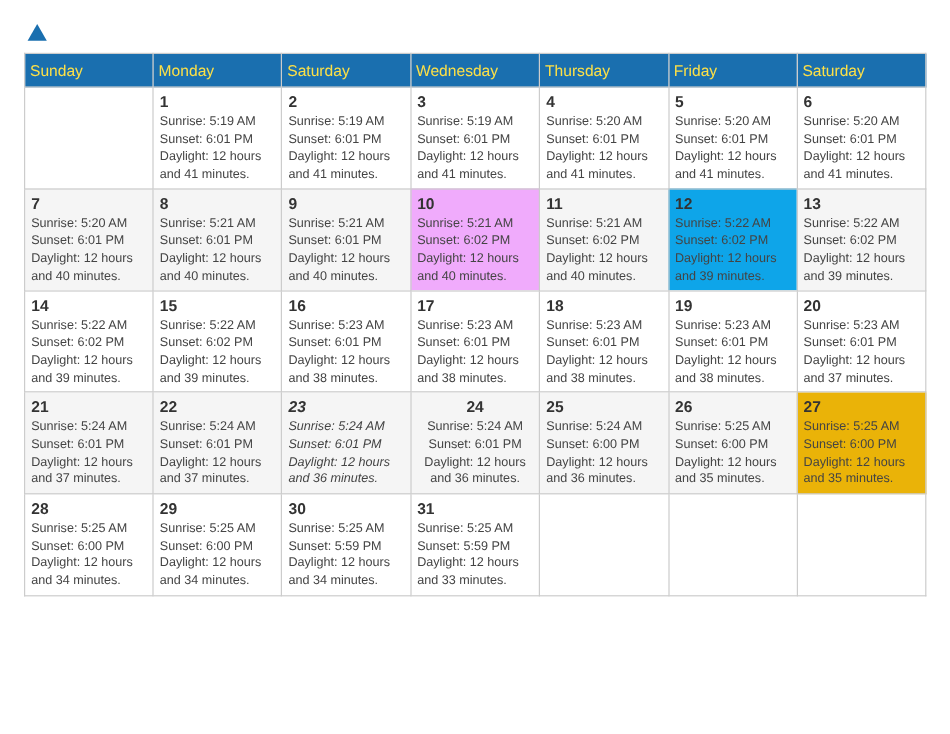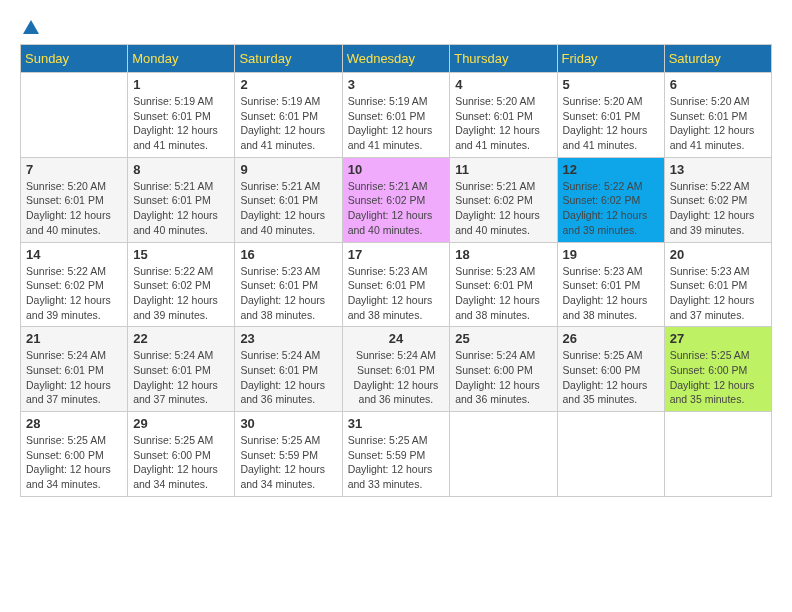--- a/index.html
+++ b/index.html
@@ -220,37 +220,37 @@
       </tr>
       <tr>
         <td style="background: rgb(245, 245, 245); margin-left: 45px;">
           <span class="day-number">21</span>
           <div class="day-info">Sunrise: 5:24 AM<br>Sunset: 6:01 PM<br>Daylight: 12 hours<br>and 37 minutes.</div>
         </td>
         <td style="background: rgb(245, 245, 245);">
           <span class="day-number">22</span>
           <div class="day-info">Sunrise: 5:24 AM<br>Sunset: 6:01 PM<br>Daylight: 12 hours<br>and 37 minutes.</div>
         </td>
-        <td style="background: rgb(245, 245, 245);">
+        <td style="background: rgb(245, 245, 245); font-style: italic;">
           <span class="day-number">23</span>
           <div class="day-info">Sunrise: 5:24 AM<br>Sunset: 6:01 PM<br>Daylight: 12 hours<br>and 36 minutes.</div>
         </td>
         <td style="background: rgb(245, 245, 245); text-align: center;">
           <span class="day-number">24</span>
           <div class="day-info">Sunrise: 5:24 AM<br>Sunset: 6:01 PM<br>Daylight: 12 hours<br>and 36 minutes.</div>
         </td>
         <td style="background: rgb(245, 245, 245);">
           <span class="day-number">25</span>
           <div class="day-info">Sunrise: 5:24 AM<br>Sunset: 6:00 PM<br>Daylight: 12 hours<br>and 36 minutes.</div>
         </td>
         <td style="background: rgb(245, 245, 245);">
           <span class="day-number">26</span>
           <div class="day-info">Sunrise: 5:25 AM<br>Sunset: 6:00 PM<br>Daylight: 12 hours<br>and 35 minutes.</div>
         </td>
-        <td style="background: #bef264;">
+        <td style="background: #eab308;">
           <span class="day-number">27</span>
           <div class="day-info">Sunrise: 5:25 AM<br>Sunset: 6:00 PM<br>Daylight: 12 hours<br>and 35 minutes.</div>
         </td>
       </tr>
       <tr>
         <td>
           <span class="day-number">28</span>
           <div class="day-info">Sunrise: 5:25 AM<br>Sunset: 6:00 PM<br>Daylight: 12 hours<br>and 34 minutes.</div>
         </td>
         <td>

